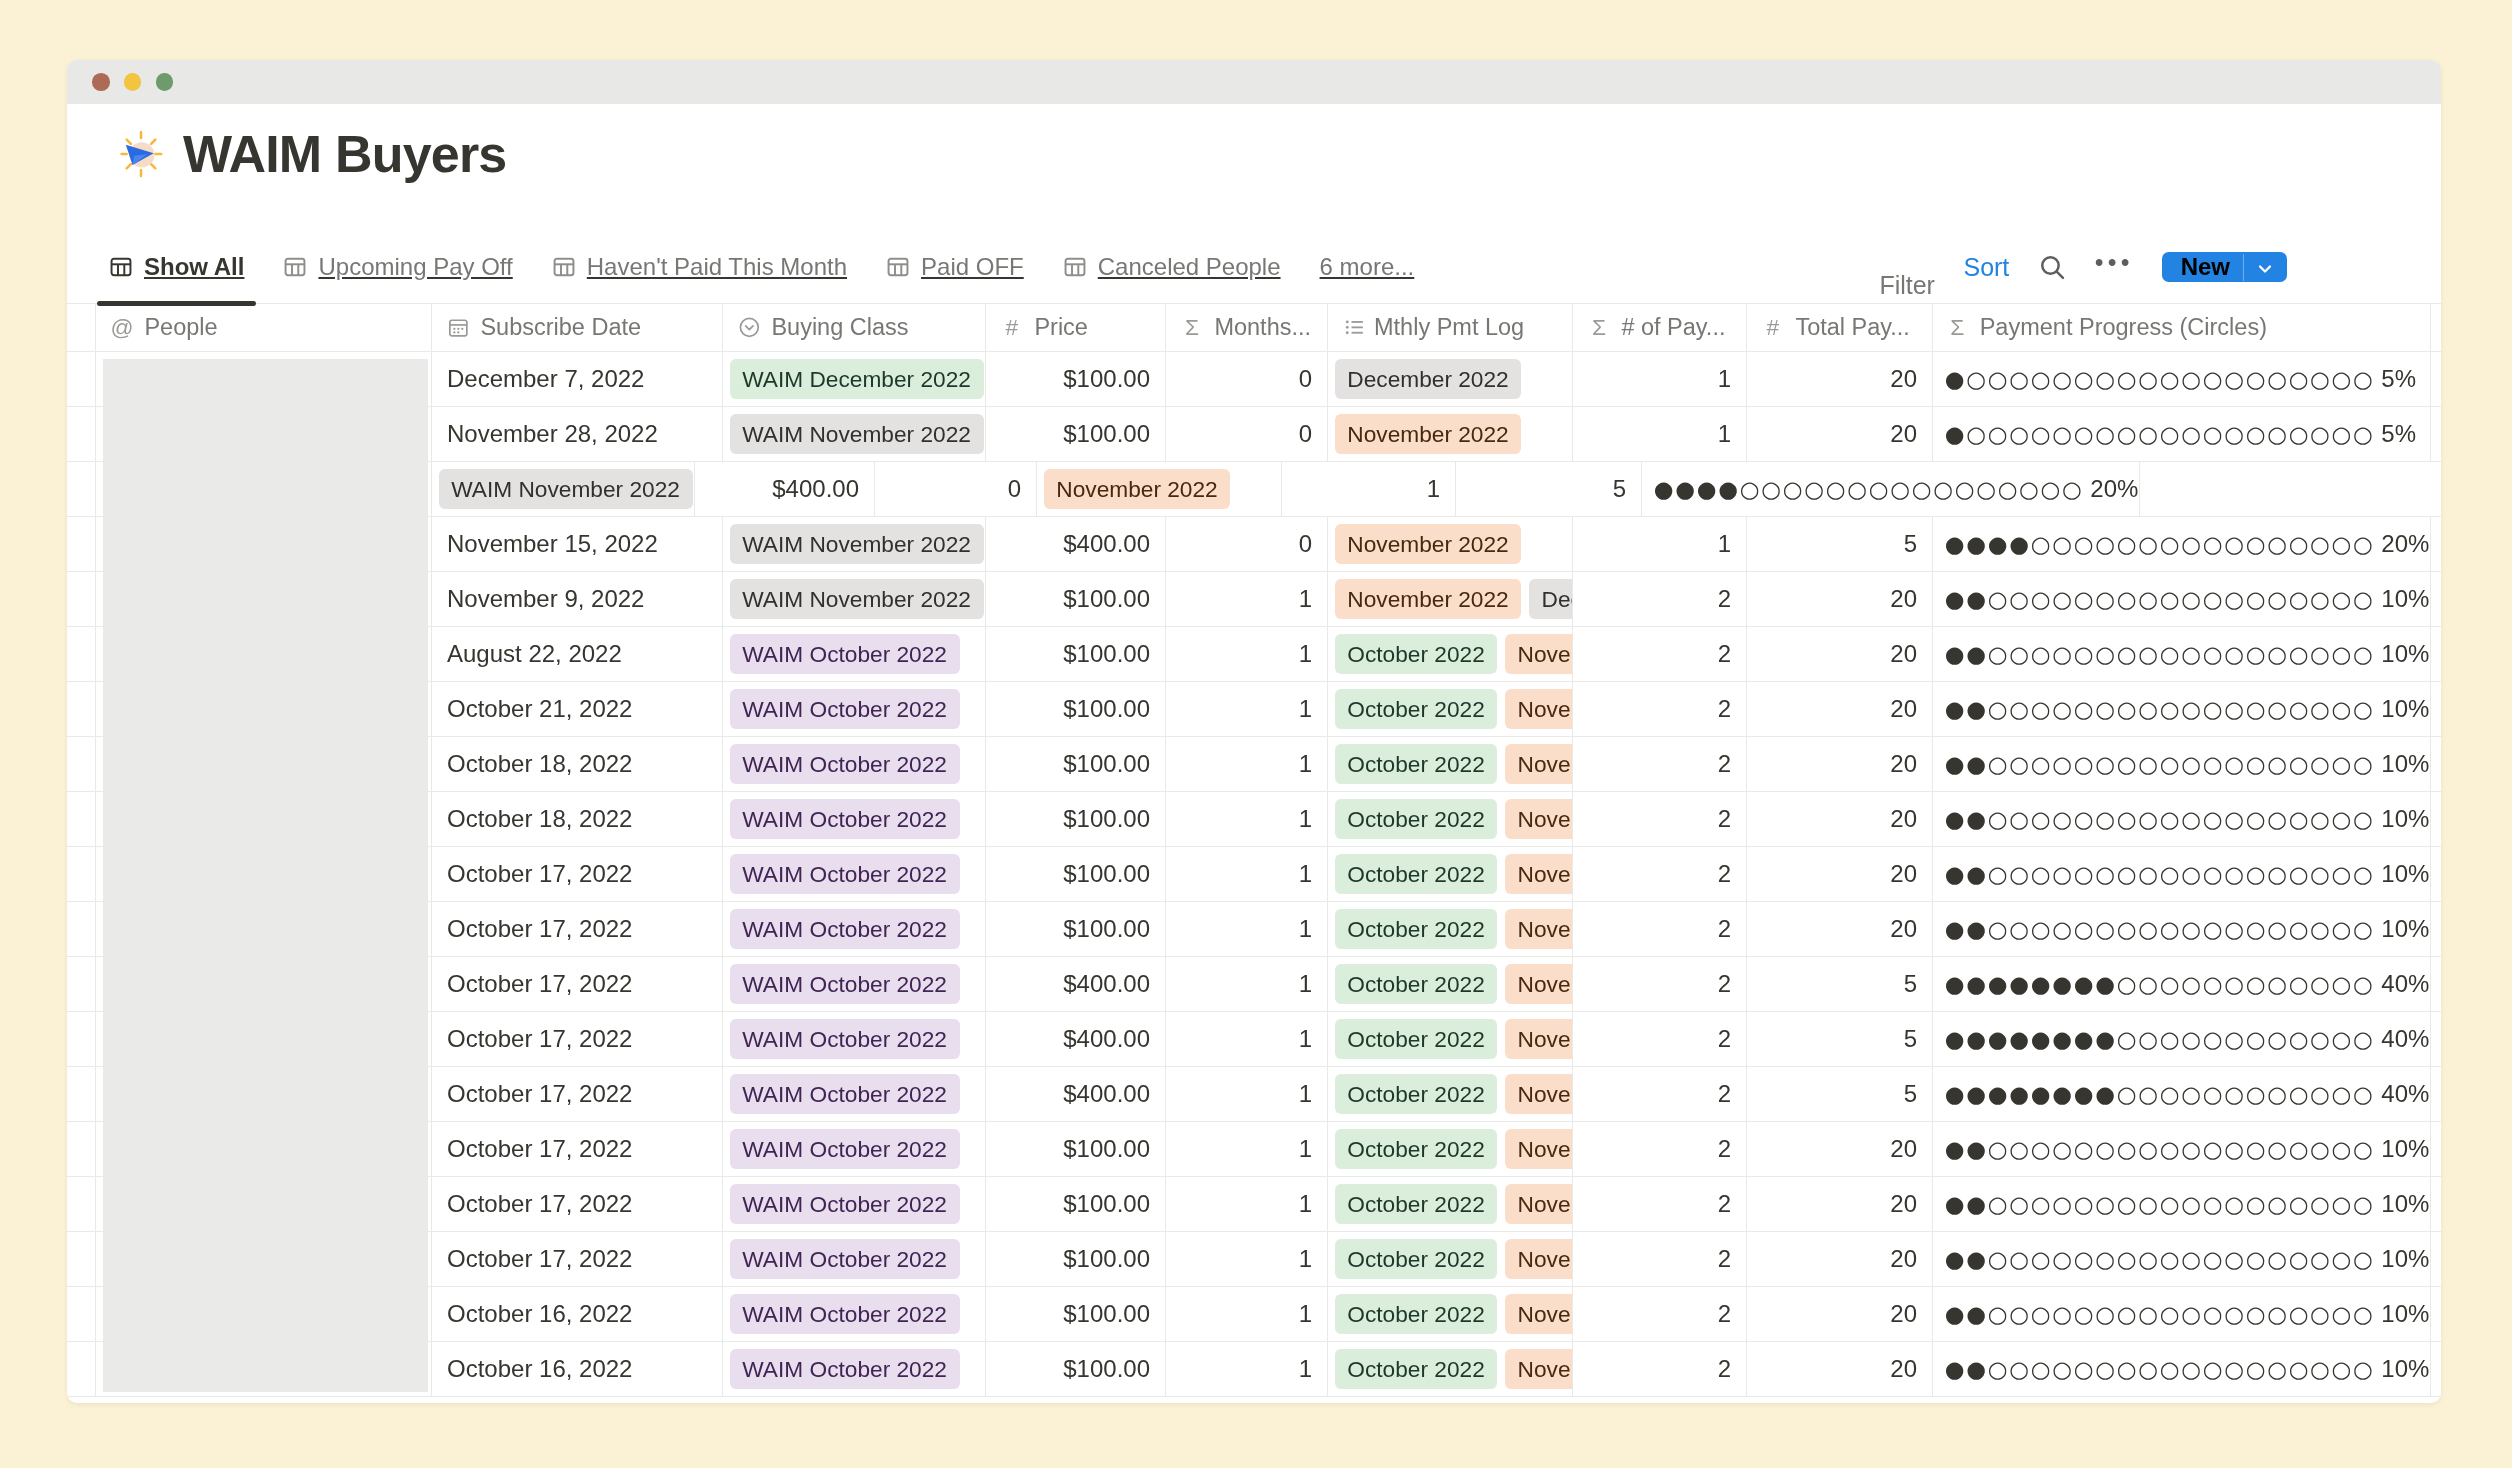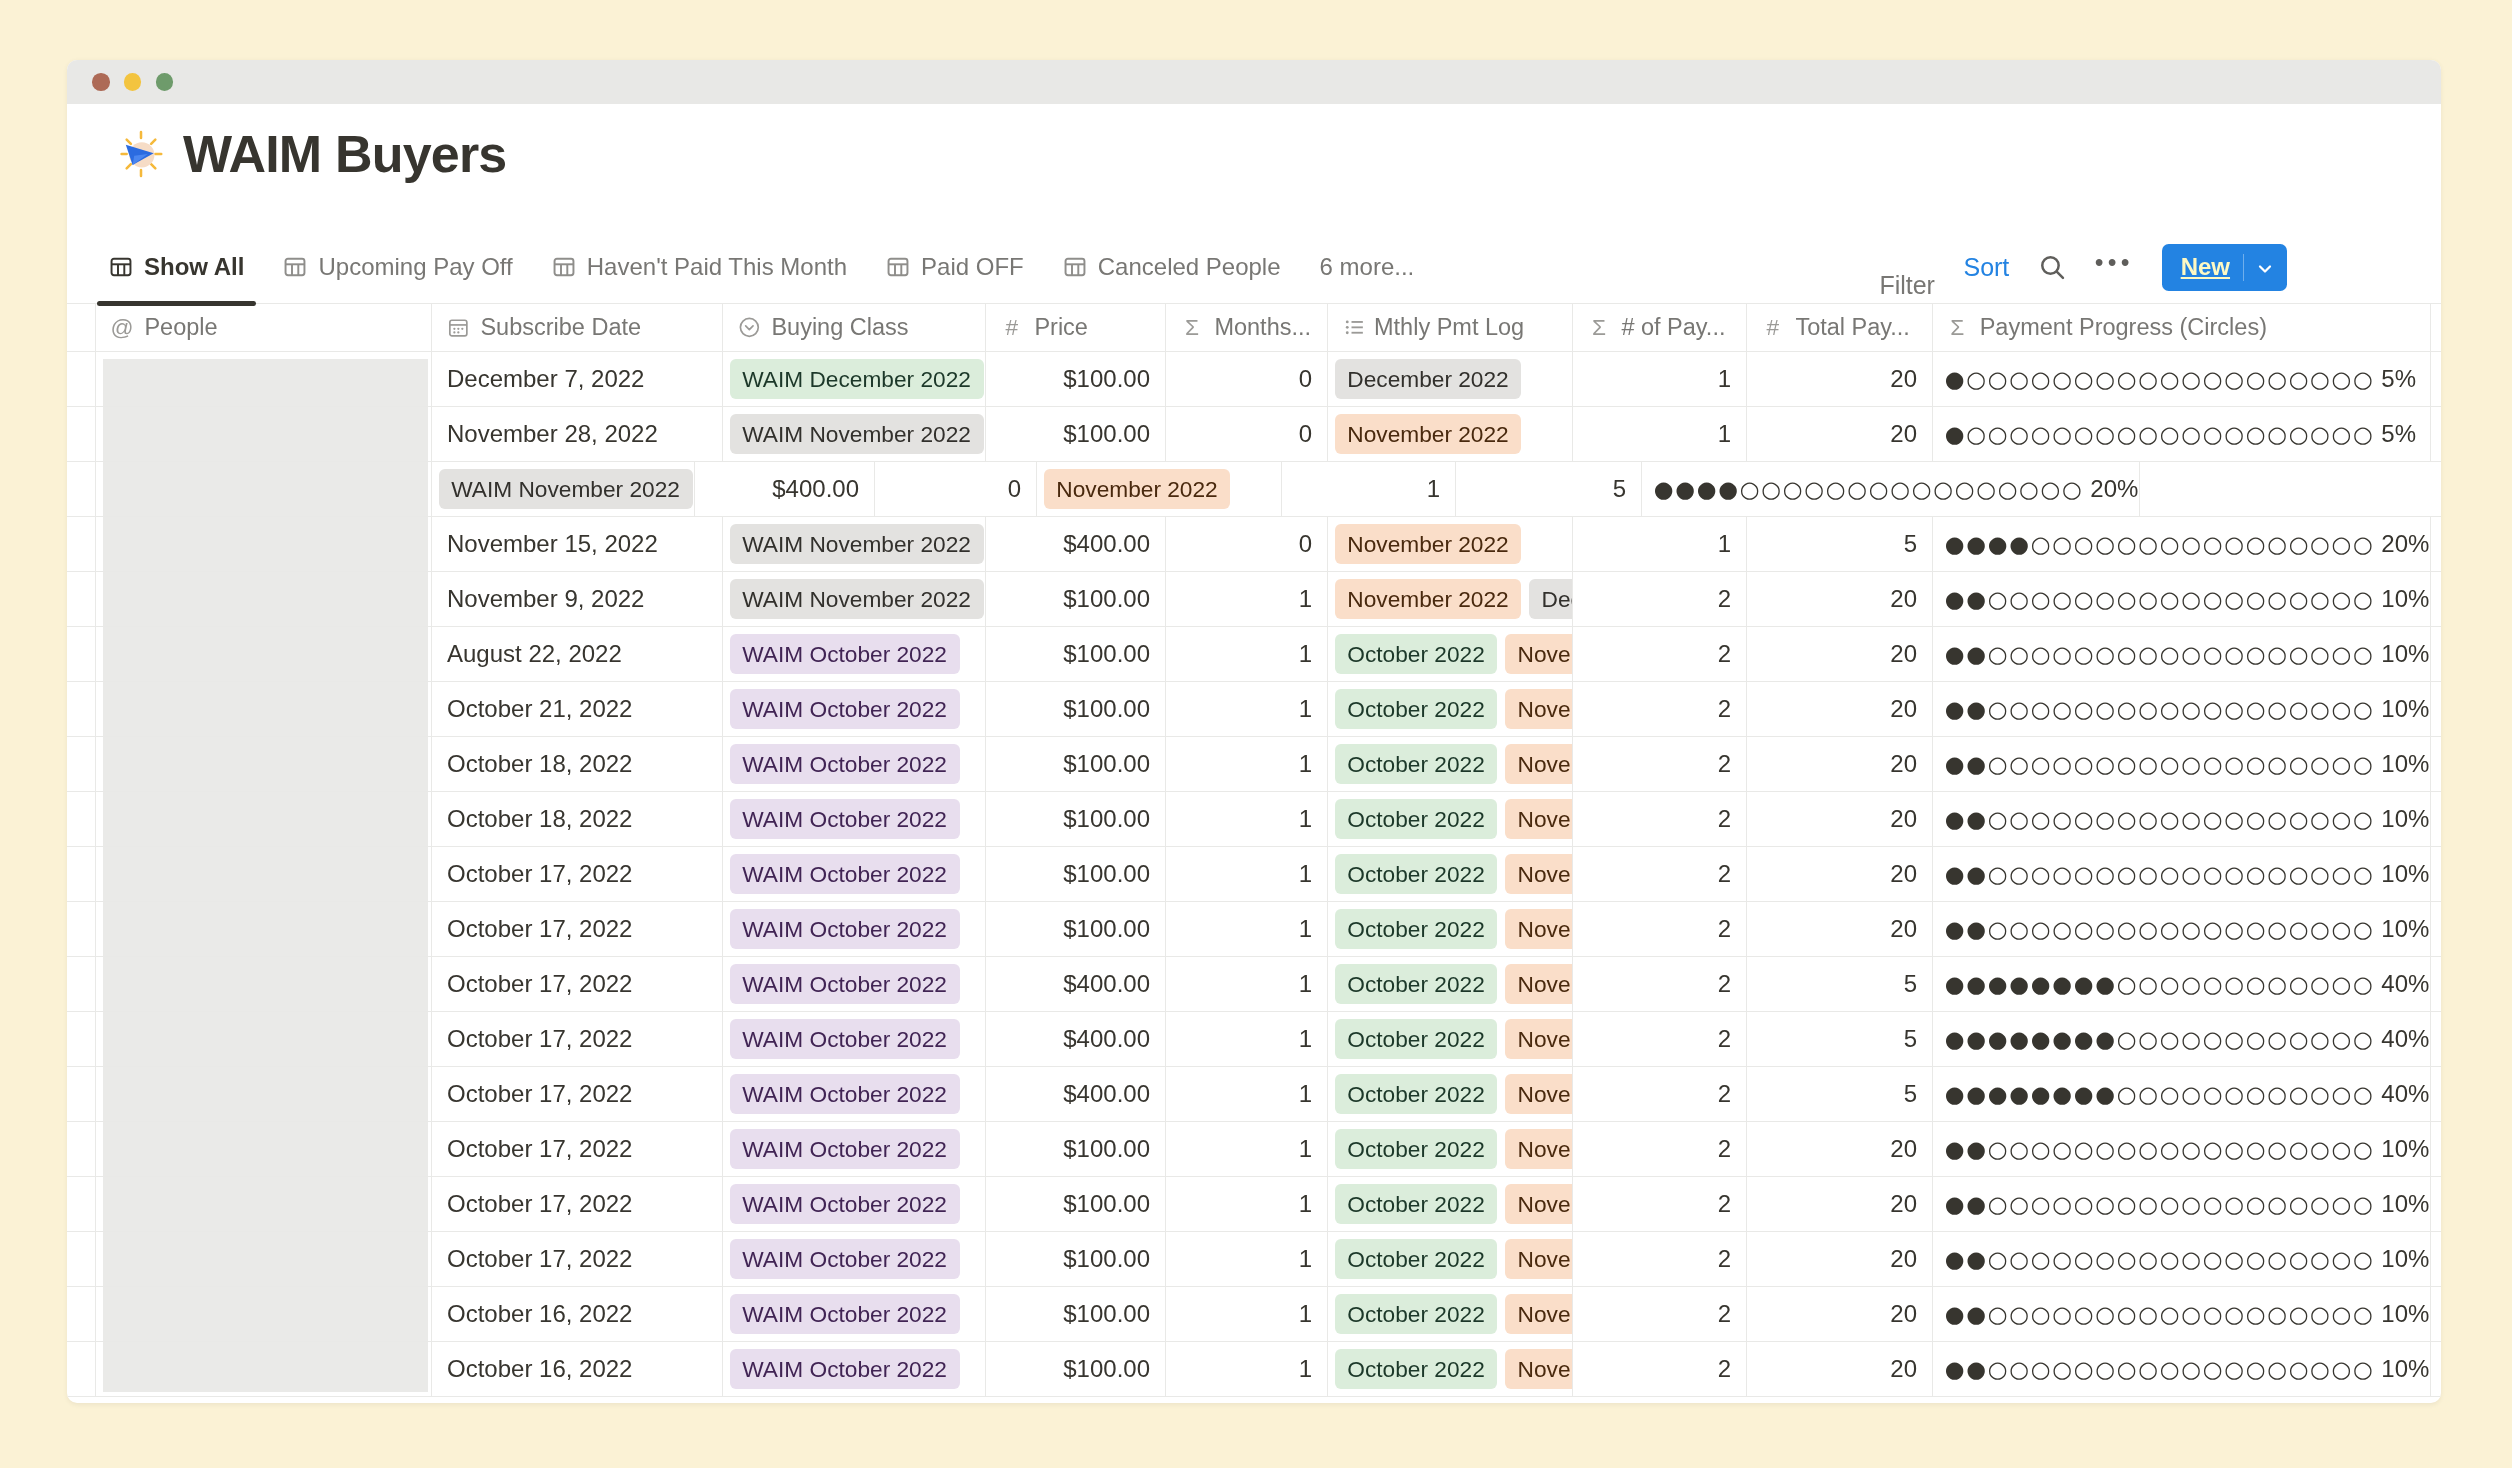--- a/index.html
+++ b/index.html
@@ -29,21 +29,21 @@
     display:flex; align-items:center; gap:15px;
     padding-left:47px; margin-top:22px; height:55px;
   }
   .page-icon { width:54px; height:54px; flex:0 0 auto; }
   .page-title { font-size:52px; font-weight:700; letter-spacing:-0.8px; color:#37352F; }
 
   .tabs-row {
     margin-top:50px; height:72px;
     display:flex; align-items:stretch; justify-content:space-between;
   }
-  .tabs { display:flex; gap:39px; padding-left:42px; }
+  .tabs { display:flex; gap:39px; padding-left:42px;text-decoration:underline; }
   .tab {
     position:relative; height:100%;
     display:flex; align-items:center; gap:11px;
     font-size:24px; color:#787774; white-space:nowrap; cursor:pointer;
   }
   .tab .tview { width:24px; height:24px; color:#8F8E8B; }
   .tab.active { color:#37352F; font-weight:600; }
   .tab.active .tview { color:#37352F; }
   .tab.active::after {
     content:""; position:absolute; left:-11.7px; right:-11.7px; bottom:-2.5px;
@@ -53,24 +53,24 @@
 
   .toolbar {
     display:flex; align-items:center; gap:28.5px;
     margin-right:154px; font-size:25px; color:#6F6E69;
   }
   .tool-filter { color:#787774; cursor:pointer;margin-top:36px; }
   .tool-sort { color:#2383E2; cursor:pointer; }
   .tool-search { width:28.5px; height:28.5px; color:#5F5E5B; cursor:pointer; }
   .tool-more { font-size:25px; letter-spacing:4.2px; color:#5F5E5B; cursor:pointer; padding-bottom:8.4px;}
   .new-btn {
-    display:flex; align-items:center; height:47px;
-    background:#2383E2; color:#fef9c3; border:none; border-radius:6.7px;
+    display:flex; align-items:center; height:30px;
+    background:#2383E2; color:#000000; border:none; border-radius:6.7px;
     font-family:inherit; font-size:24px; font-weight:600;
-    padding:0 8.4px 0 18.5px; cursor:pointer;text-decoration:underline;
+    padding:0 8.4px 0 18.5px; cursor:pointer;
   }
   .new-btn .sep { width:0.8px; height:27px; background:rgba(255,255,255,0.35); margin:0 11px 0 13.4px; }
   .new-btn .chev { width:20px; height:20px; margin-right:3.4px; }
 
   
   .table { position:relative; font-size:24px; }
   .thead {
     display:flex; height:49px;
     border-top:0.8px solid #E9E9E7; border-bottom:0.8px solid #E9E9E7;
     color:#787774; font-size:23.5px;

